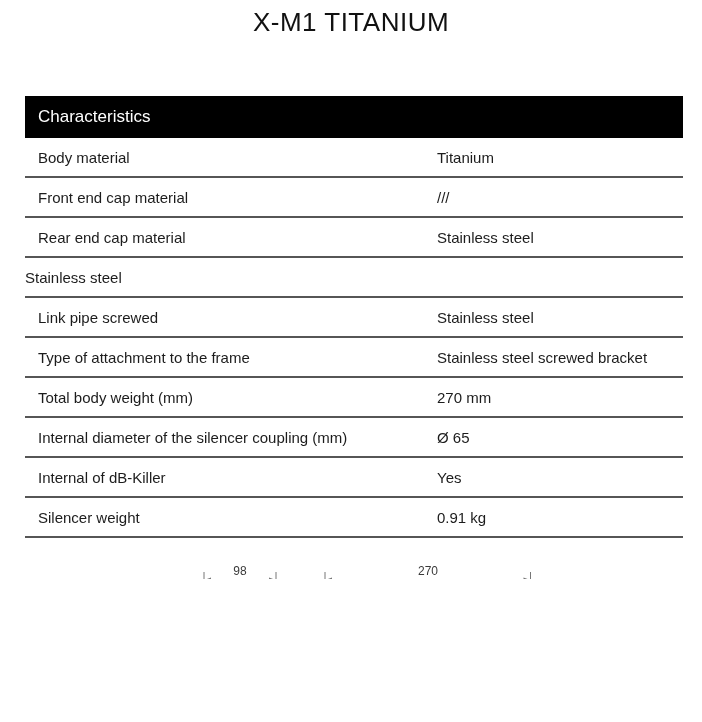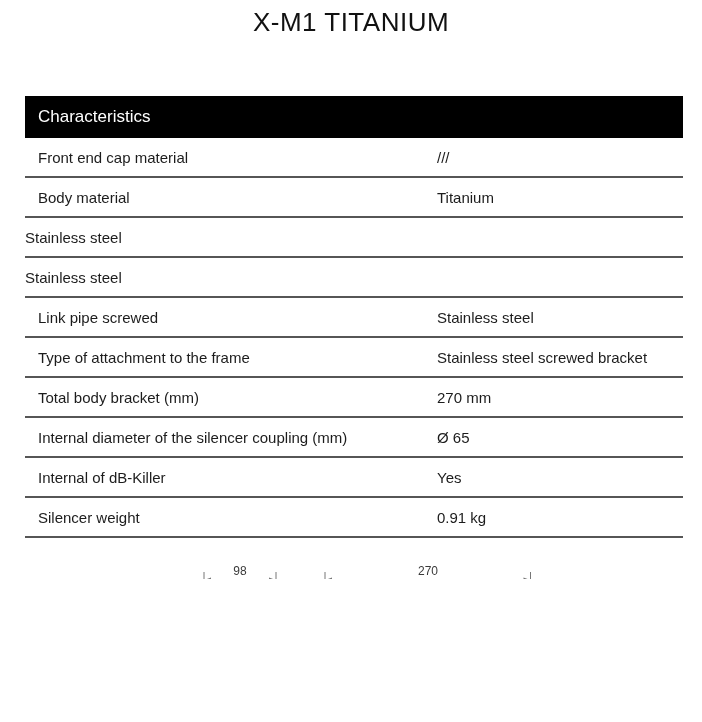--- a/index.html
+++ b/index.html
@@ -76,49 +76,50 @@
 <div class="page">
 
   <h1 class="title">X-M1 TITANIUM</h1>
 
   <div class="char-table">
     <div class="thead">
       <span>Characteristics</span>
     </div>
     <div class="tbody">
   <div class="row">
+    <div class="cell label">Body material</div>
+    <div class="cell value">Titanium</div>
+  </div>
+
+  <div class="row">
     <div class="cell label">Front end cap material</div>
     <div class="cell value">///</div>
   </div>
 
   <div class="row">
-    <div class="cell label">Body material</div>
-    <div class="cell value">Titanium</div>
-  </div>
-
-  <div class="row">
+    <div class="cell label">Rear end cap material</div>
     <div class="cell value">Stainless steel</div>
   </div>
 
   <div class="row">
     <div class="cell value">Stainless steel</div>
   </div>
 
   <div class="row">
     <div class="cell label">Link pipe screwed</div>
     <div class="cell value">Stainless steel</div>
   </div>
 
   <div class="row">
     <div class="cell label">Type of attachment to the frame</div>
     <div class="cell value">Stainless steel screwed bracket</div>
   </div>
 
   <div class="row">
-    <div class="cell label">Total body bracket (mm)</div>
+    <div class="cell label">Total body weight (mm)</div>
     <div class="cell value">270 mm</div>
   </div>
 
   <div class="row">
     <div class="cell label">Internal diameter of the silencer coupling (mm)</div>
     <div class="cell value">Ø 65</div>
   </div>
 
   <div class="row">
     <div class="cell label">Internal of dB-Killer</div>

